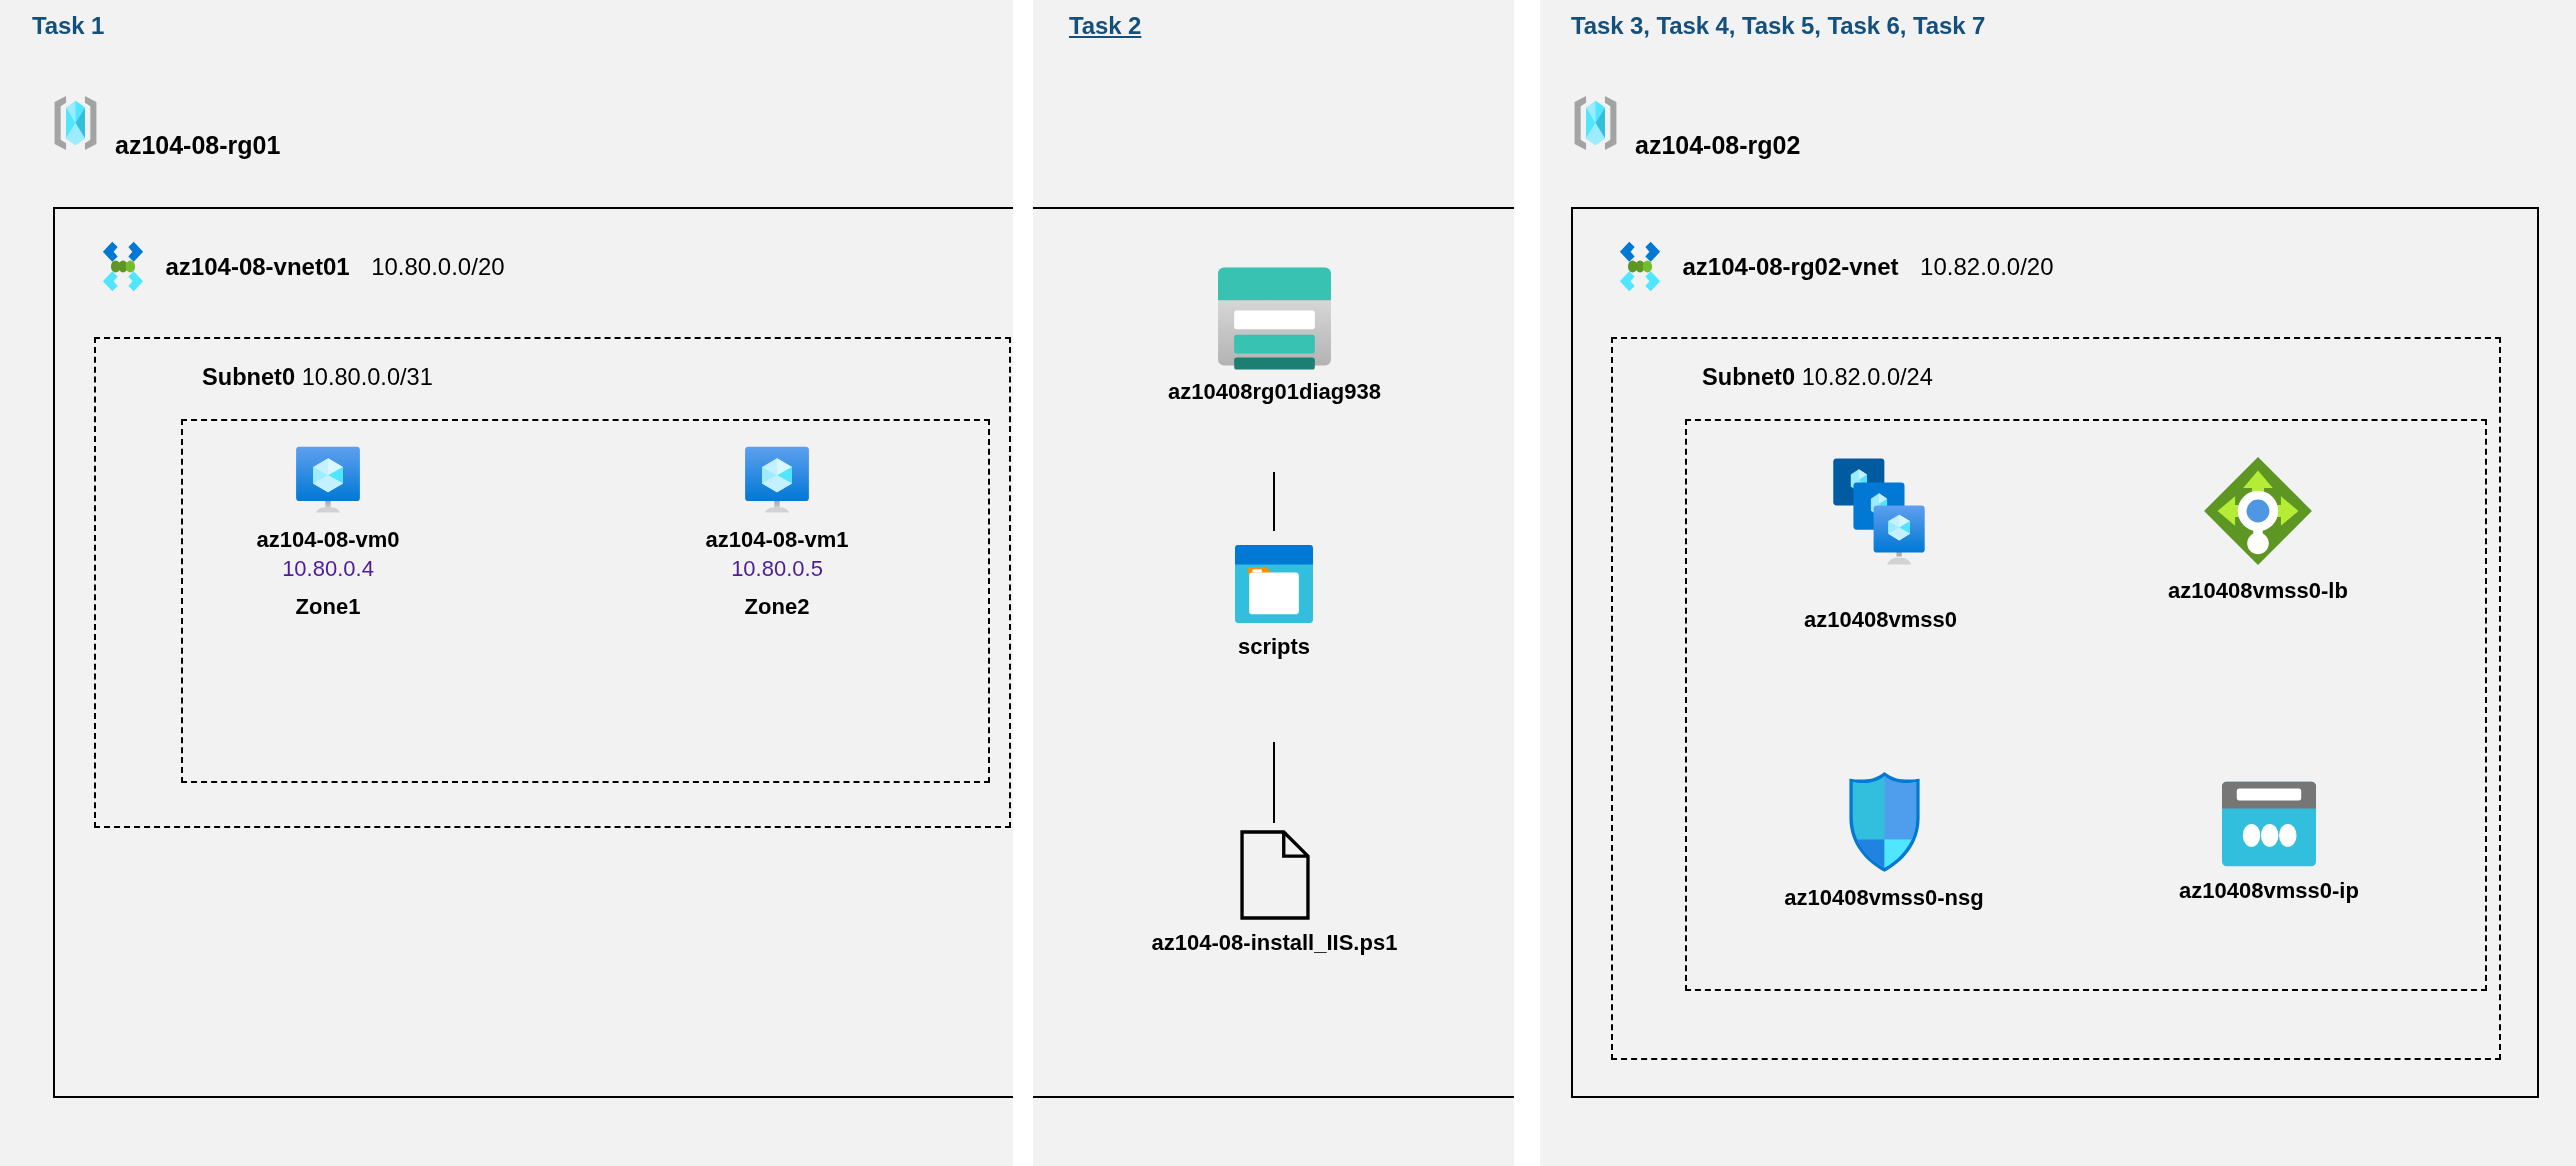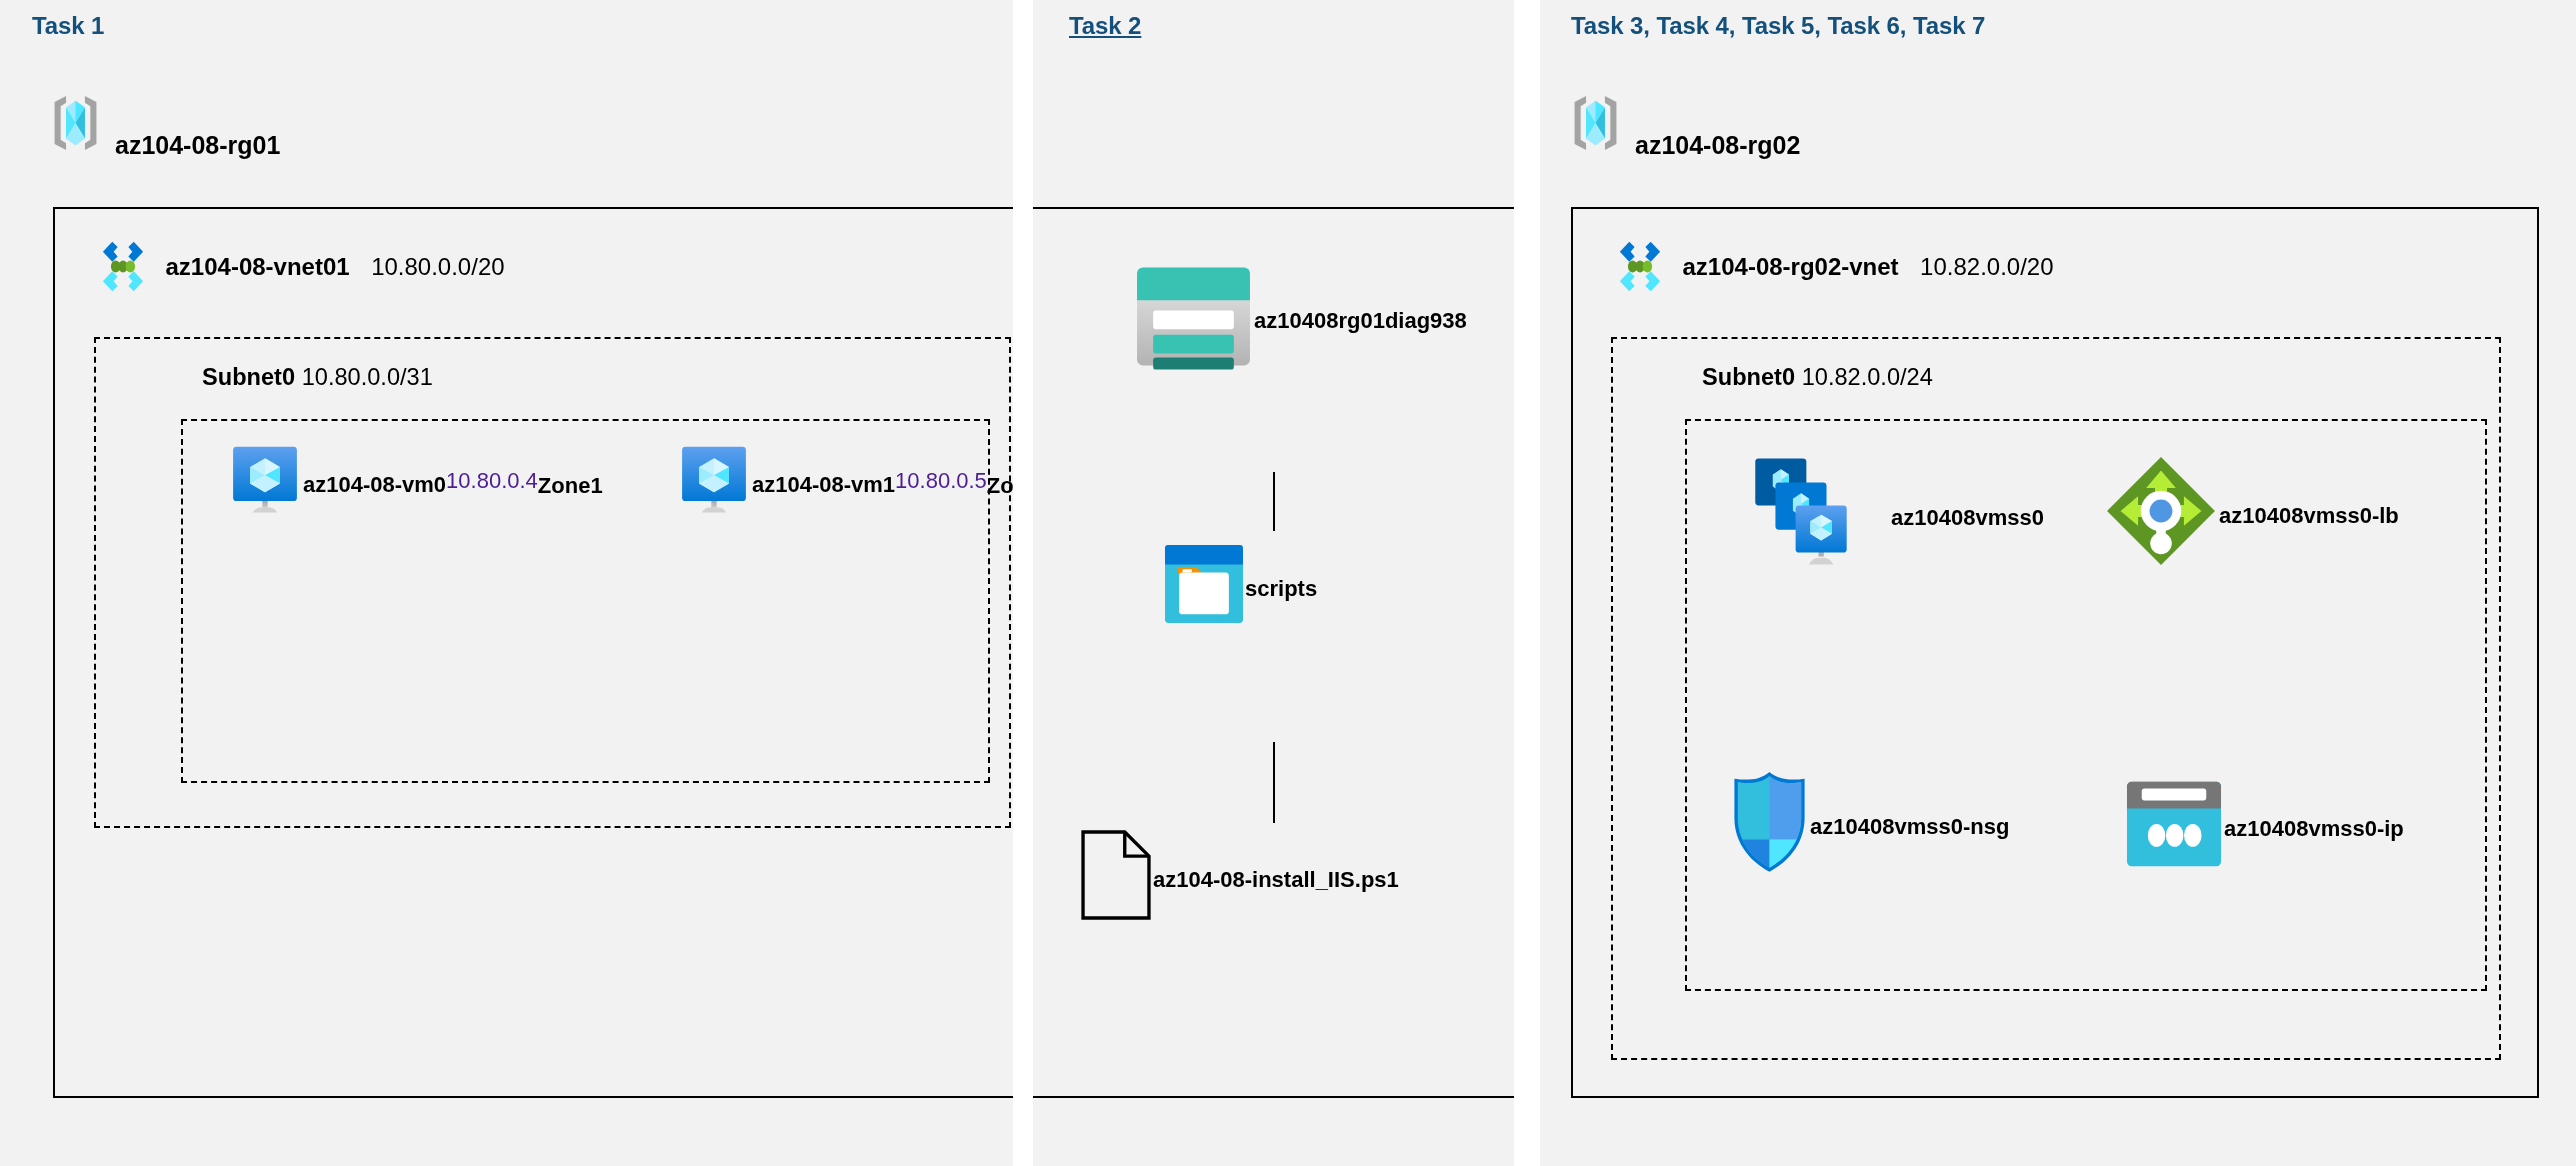--- a/index.html
+++ b/index.html
@@ -123,21 +123,21 @@
     white-space: nowrap;
   }
   .subnet-caption b { font-weight: bold; }
   #subnet0-caption  { left: 202px;  top: 364px; }
   #subnet0b-caption { left: 1702px; top: 364px; }
 
   
   .node {
     position: absolute;
     display: flex;
-    flex-direction: row;
+    flex-direction: column;
     align-items: center;
     text-align: center;
   }
   .node-title {
     font-size: 22px;
     font-weight: bold;
     color: #000;
     white-space: nowrap;
     margin-top: 9.4px;
   }

